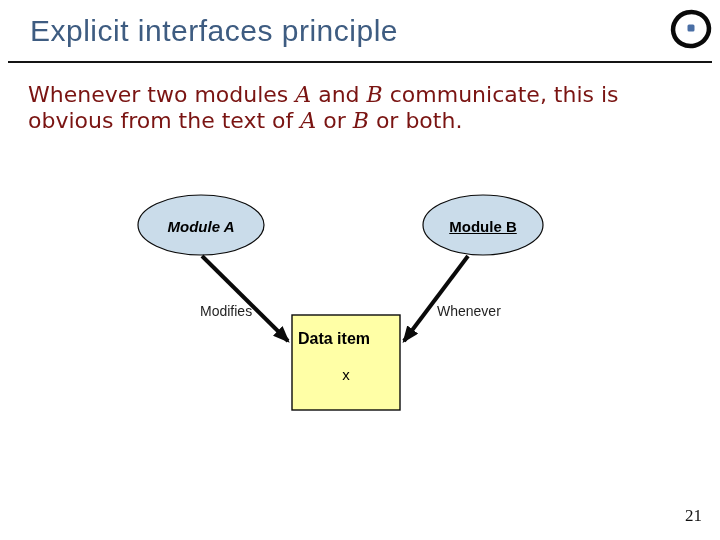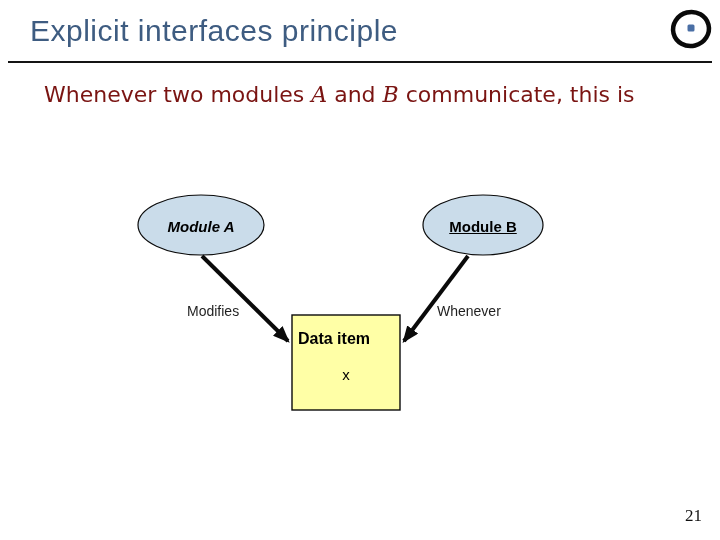--- a/index.html
+++ b/index.html
@@ -36,21 +36,20 @@
   }
   .body-text {
     position: absolute;
     left: 28px;
     top: 82px;
     width: 650px;
     font-family: "DejaVu Sans", sans-serif;
     font-size: 22px;
     line-height: 26px;
     color: #7a1412;
-    margin-left: 16px;
   }
   .body-text .it {
     font-family: "DejaVu Serif", serif;
     font-style: italic;
   }
   .diagram-svg {
     position: absolute;
     left: 0;
     top: 0;
   }
@@ -63,21 +62,21 @@
   }
   .module-a-label { left: 138px; top: 218px; width: 126px; font-style: italic; }
   .module-b-label { left: 423px; top: 218px; width: 120px; text-decoration: underline; }
   .edge-label {
     position: absolute;
     font-size: 14px;
     font-weight: normal;
     color: #1f1f1f;
     white-space: nowrap;
   }
-  .modifies-label { left: 187px; top: 303px; text-align: center; }
+  .modifies-label { left: 200px; top: 303px; text-align: center; }
   .accesses-label { left: 437px; top: 303px; }
   .data-item-label { left: 292px; top: 330px; width: 84px; font-size: 16px; }
   .data-item-value {
     position: absolute;
     left: 292px; top: 366px; width: 108px;
     text-align: center;
     font-size: 15px;
     color: #000000;
   }
   .page-number {
@@ -100,20 +99,21 @@
     <g transform="rotate(-14 25 25)">
       <ellipse cx="25" cy="25" rx="18" ry="17" fill="none" stroke="#0a0a0a" stroke-width="4.5"></ellipse>
     </g>
     <rect x="21.5" y="20.5" width="7" height="7" rx="1.5" fill="#4a6fa5"></rect>
   </svg>
 
   <div class="title-rule"></div>
 
   <div class="body-text">
     <div><span>Whenever two modules </span><span class="it">A</span><span> and </span><span class="it">B</span><span> communicate, this is</span></div>
+    <div><span>obvious from the text of </span><span class="it">A</span><span> or </span><span class="it">B</span><span> or both.</span></div>
   </div>
 
   <svg class="diagram-svg" width="720" height="540" viewBox="0 0 720 540">
     <defs>
       <marker id="arrowhead" markerWidth="4.2" markerHeight="3.4" refX="3.6" refY="1.7" orient="auto">
         <path d="M0,0 L4.2,1.7 L0,3.4 z" fill="#0a0a0a"></path>
       </marker>
     </defs>
     <ellipse cx="201" cy="225" rx="63" ry="30" fill="#cadcea" stroke="#0a0a0a" stroke-width="1.2"></ellipse>
     <ellipse cx="483" cy="225" rx="60" ry="30" fill="#cadcea" stroke="#0a0a0a" stroke-width="1.2"></ellipse>

